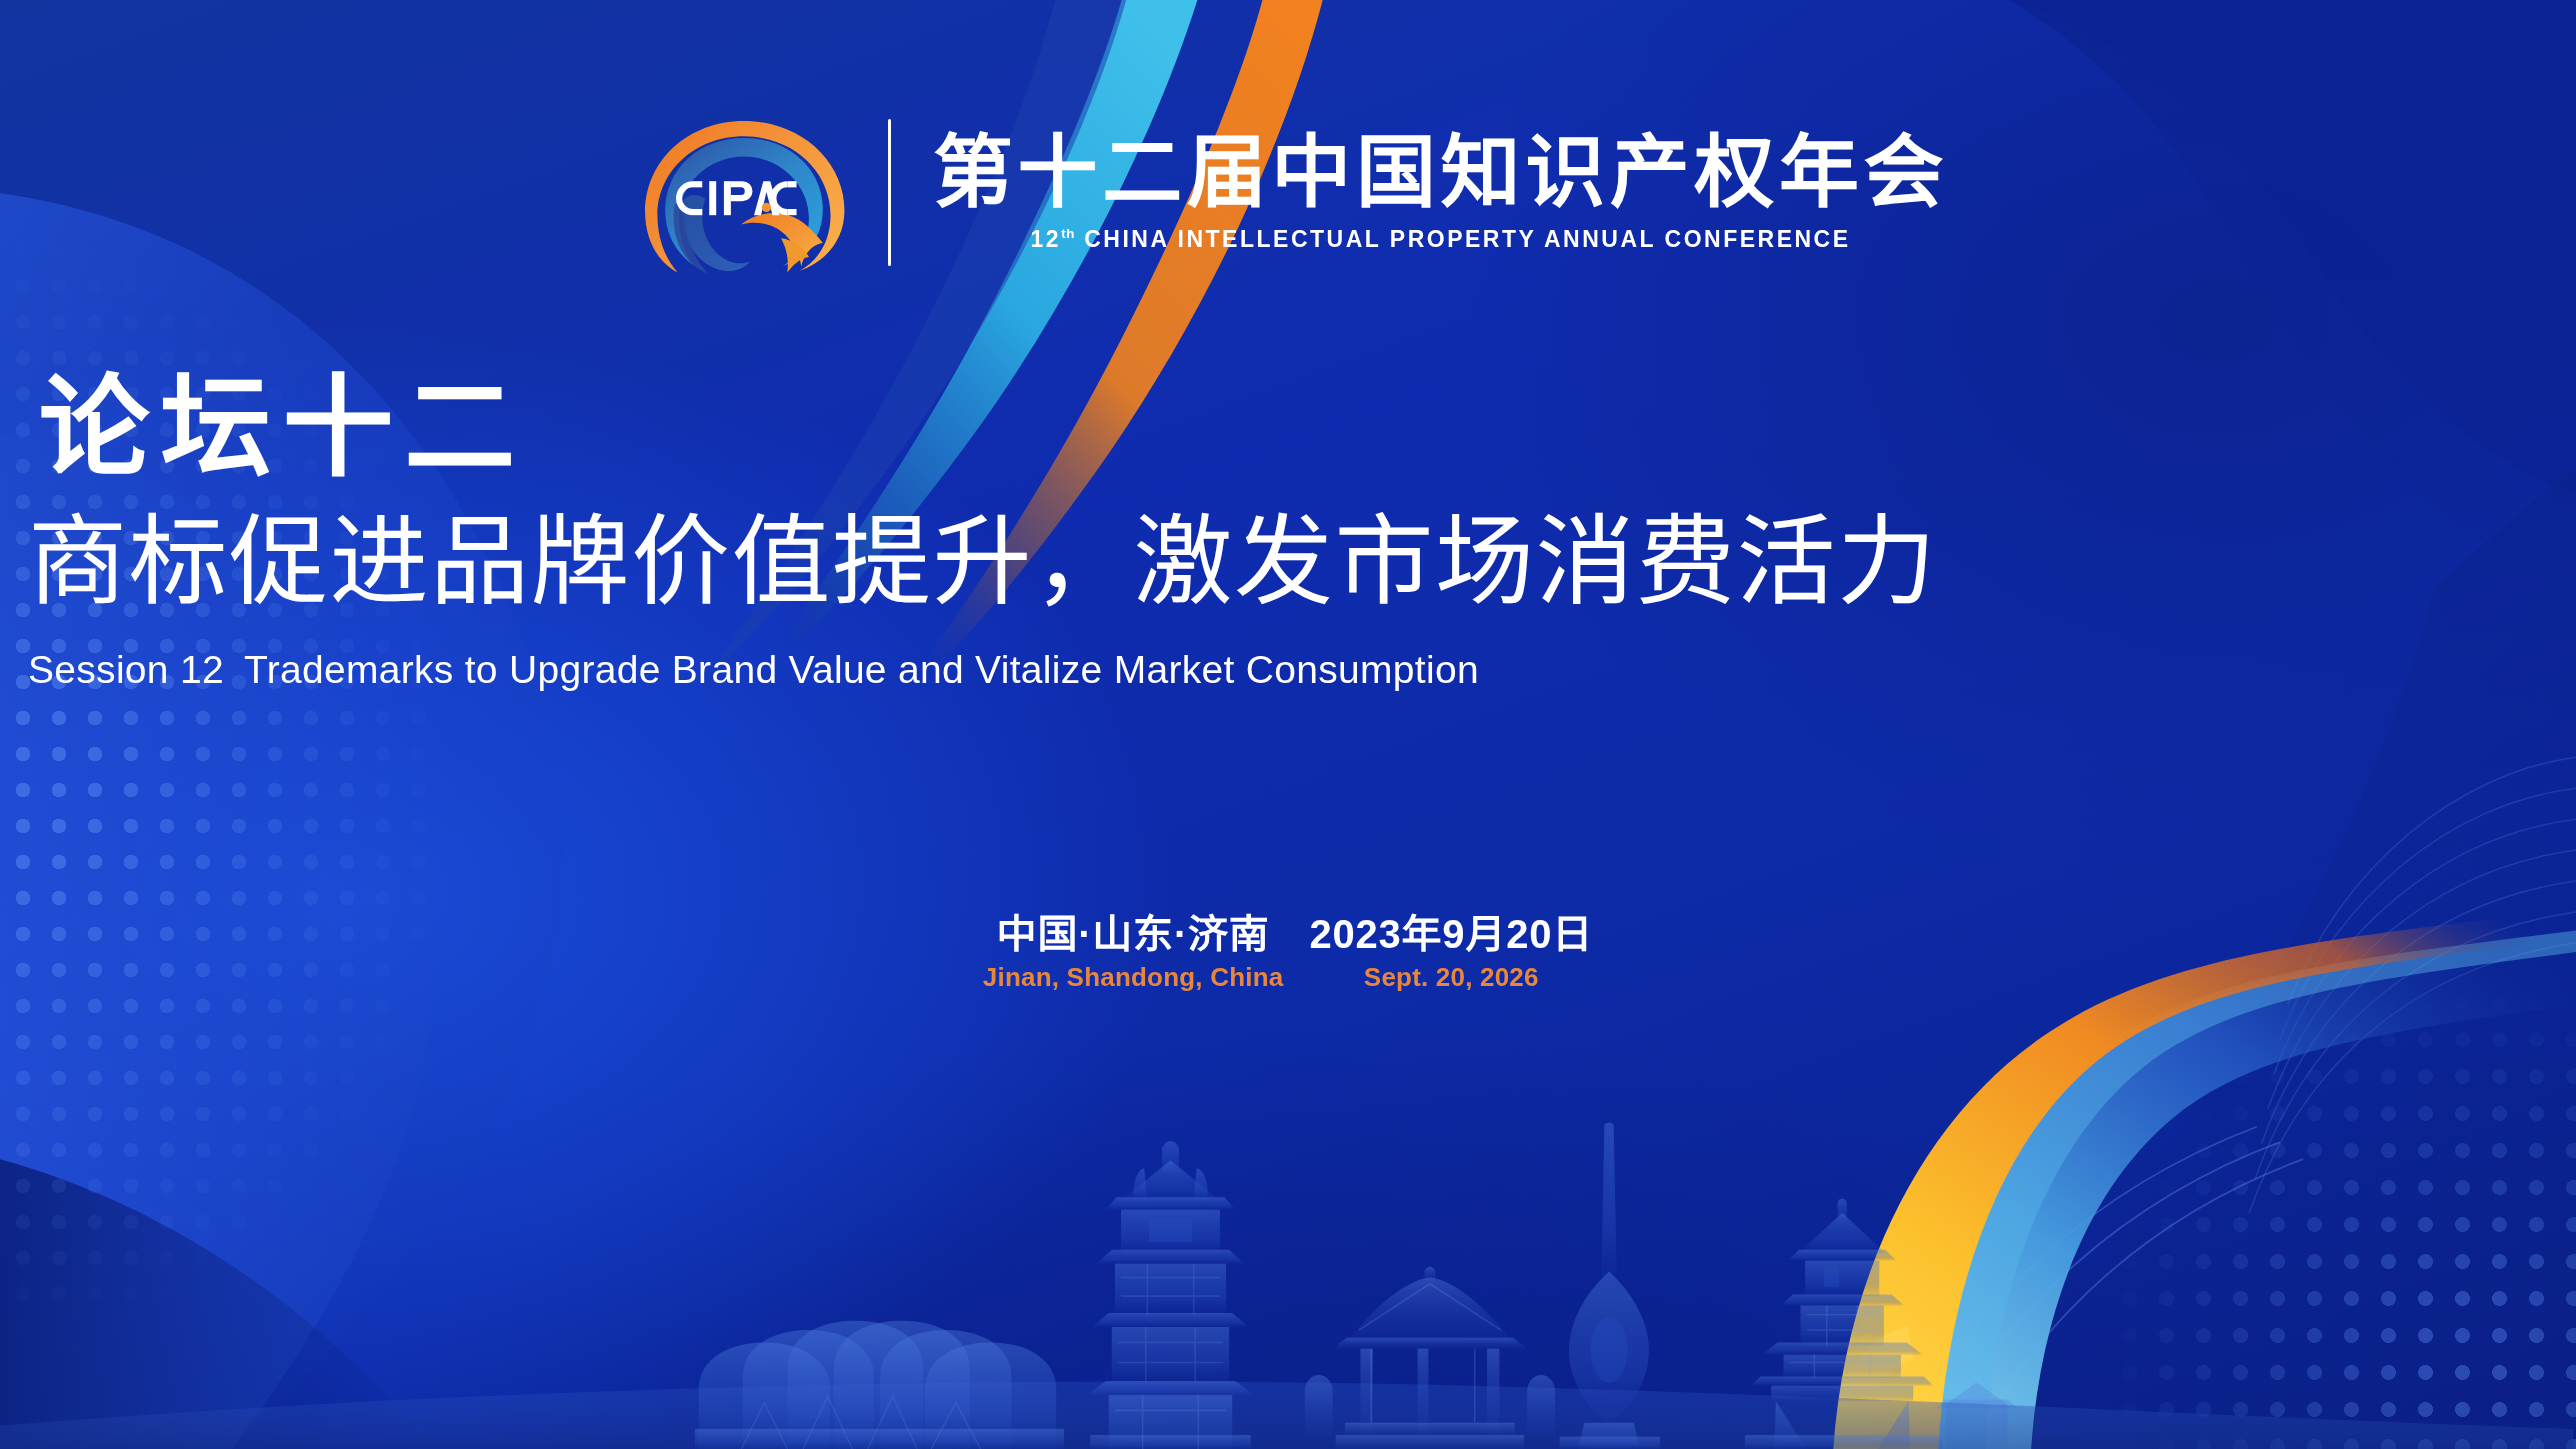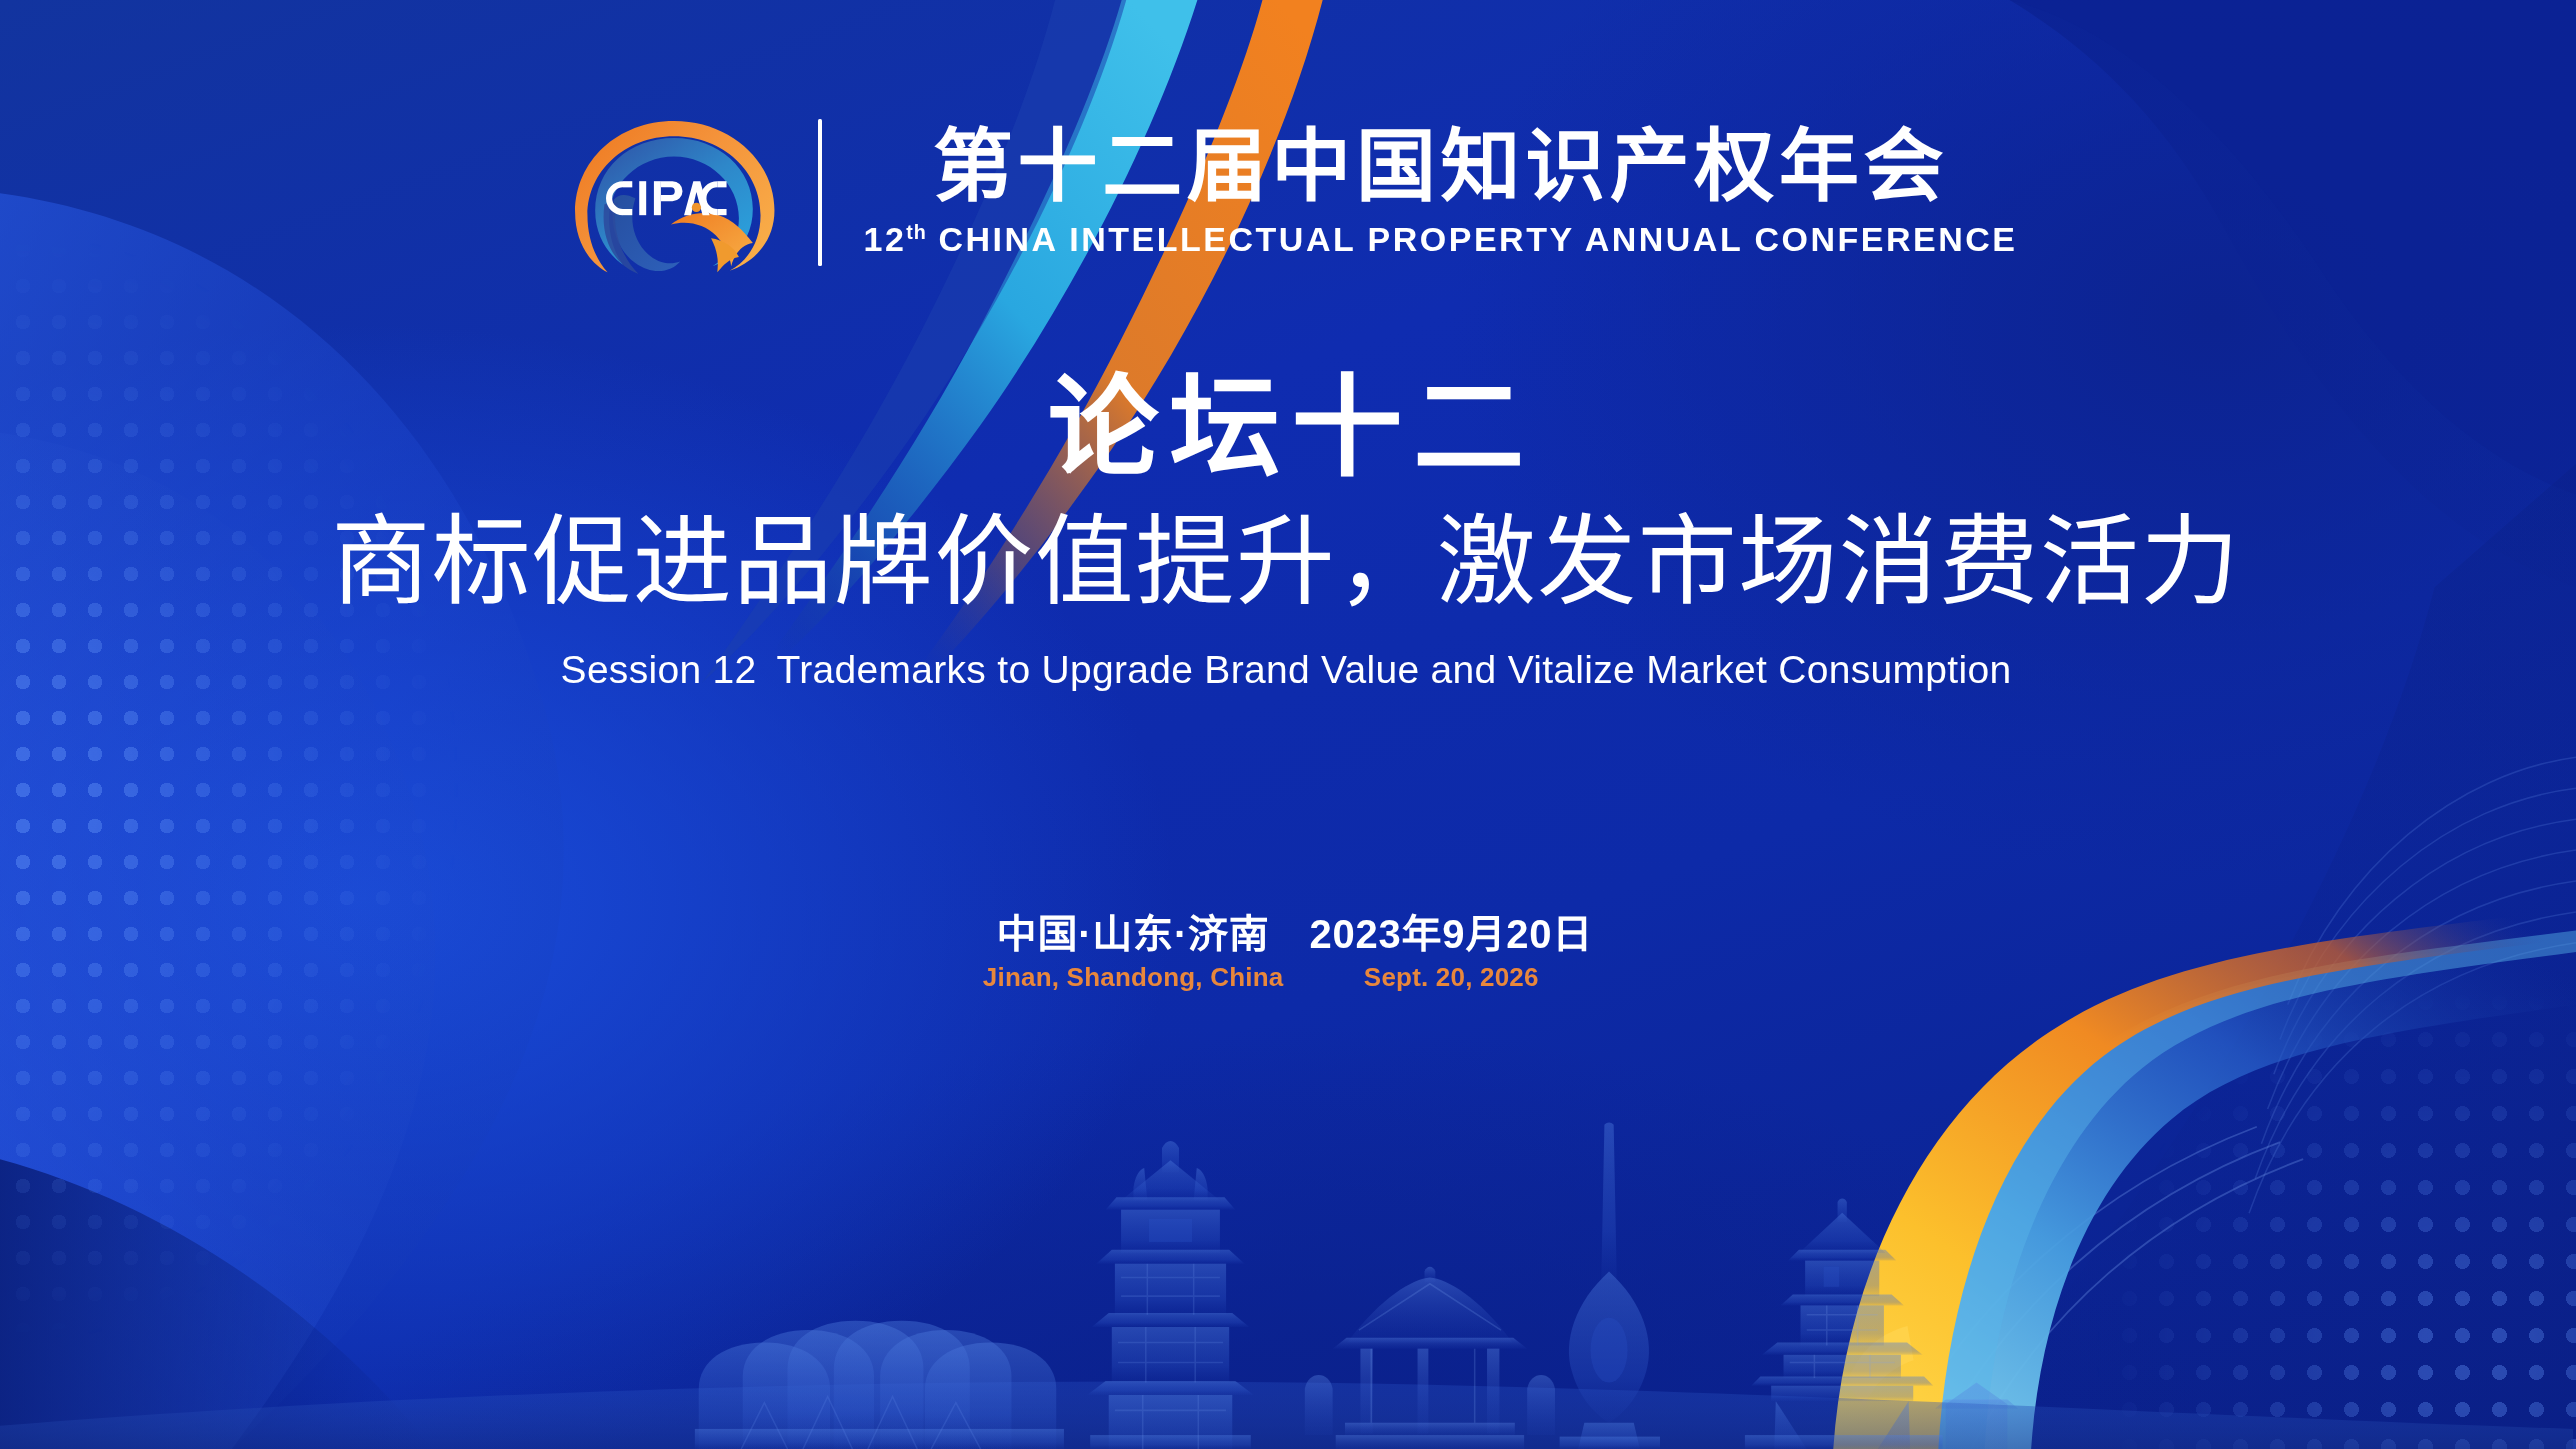--- a/index.html
+++ b/index.html
@@ -74,34 +74,34 @@
   .brand-cn {
     color: #ffffff;
     font-size: 80px;
     font-weight: 700;
     letter-spacing: 4.6px;
     line-height: 1.06;
     white-space: nowrap;
   }
   .brand-en {
     color: #ffffff;
-    font-size: 34px;
+    font-size: 23px;
     font-weight: 700;
     letter-spacing: 2.5px;
     margin-top: 10.8px;
     white-space: nowrap;
   }
   .brand-en sup { font-size: 0.58em; vertical-align: super; letter-spacing: 0.8px; }
 
   
   .main-block {
     position: absolute;
     left: 0; right: 4px;
     top: 363px;
-    text-align: center;
+    padding-left: 28px;
   }
   .title-line1 {
     color: #ffffff;
     font-size: 111px;
     font-weight: 700;
     letter-spacing: 10.8px;
     line-height: 1.18;
     text-indent: 10.8px;
   }
   .title-line2 {

